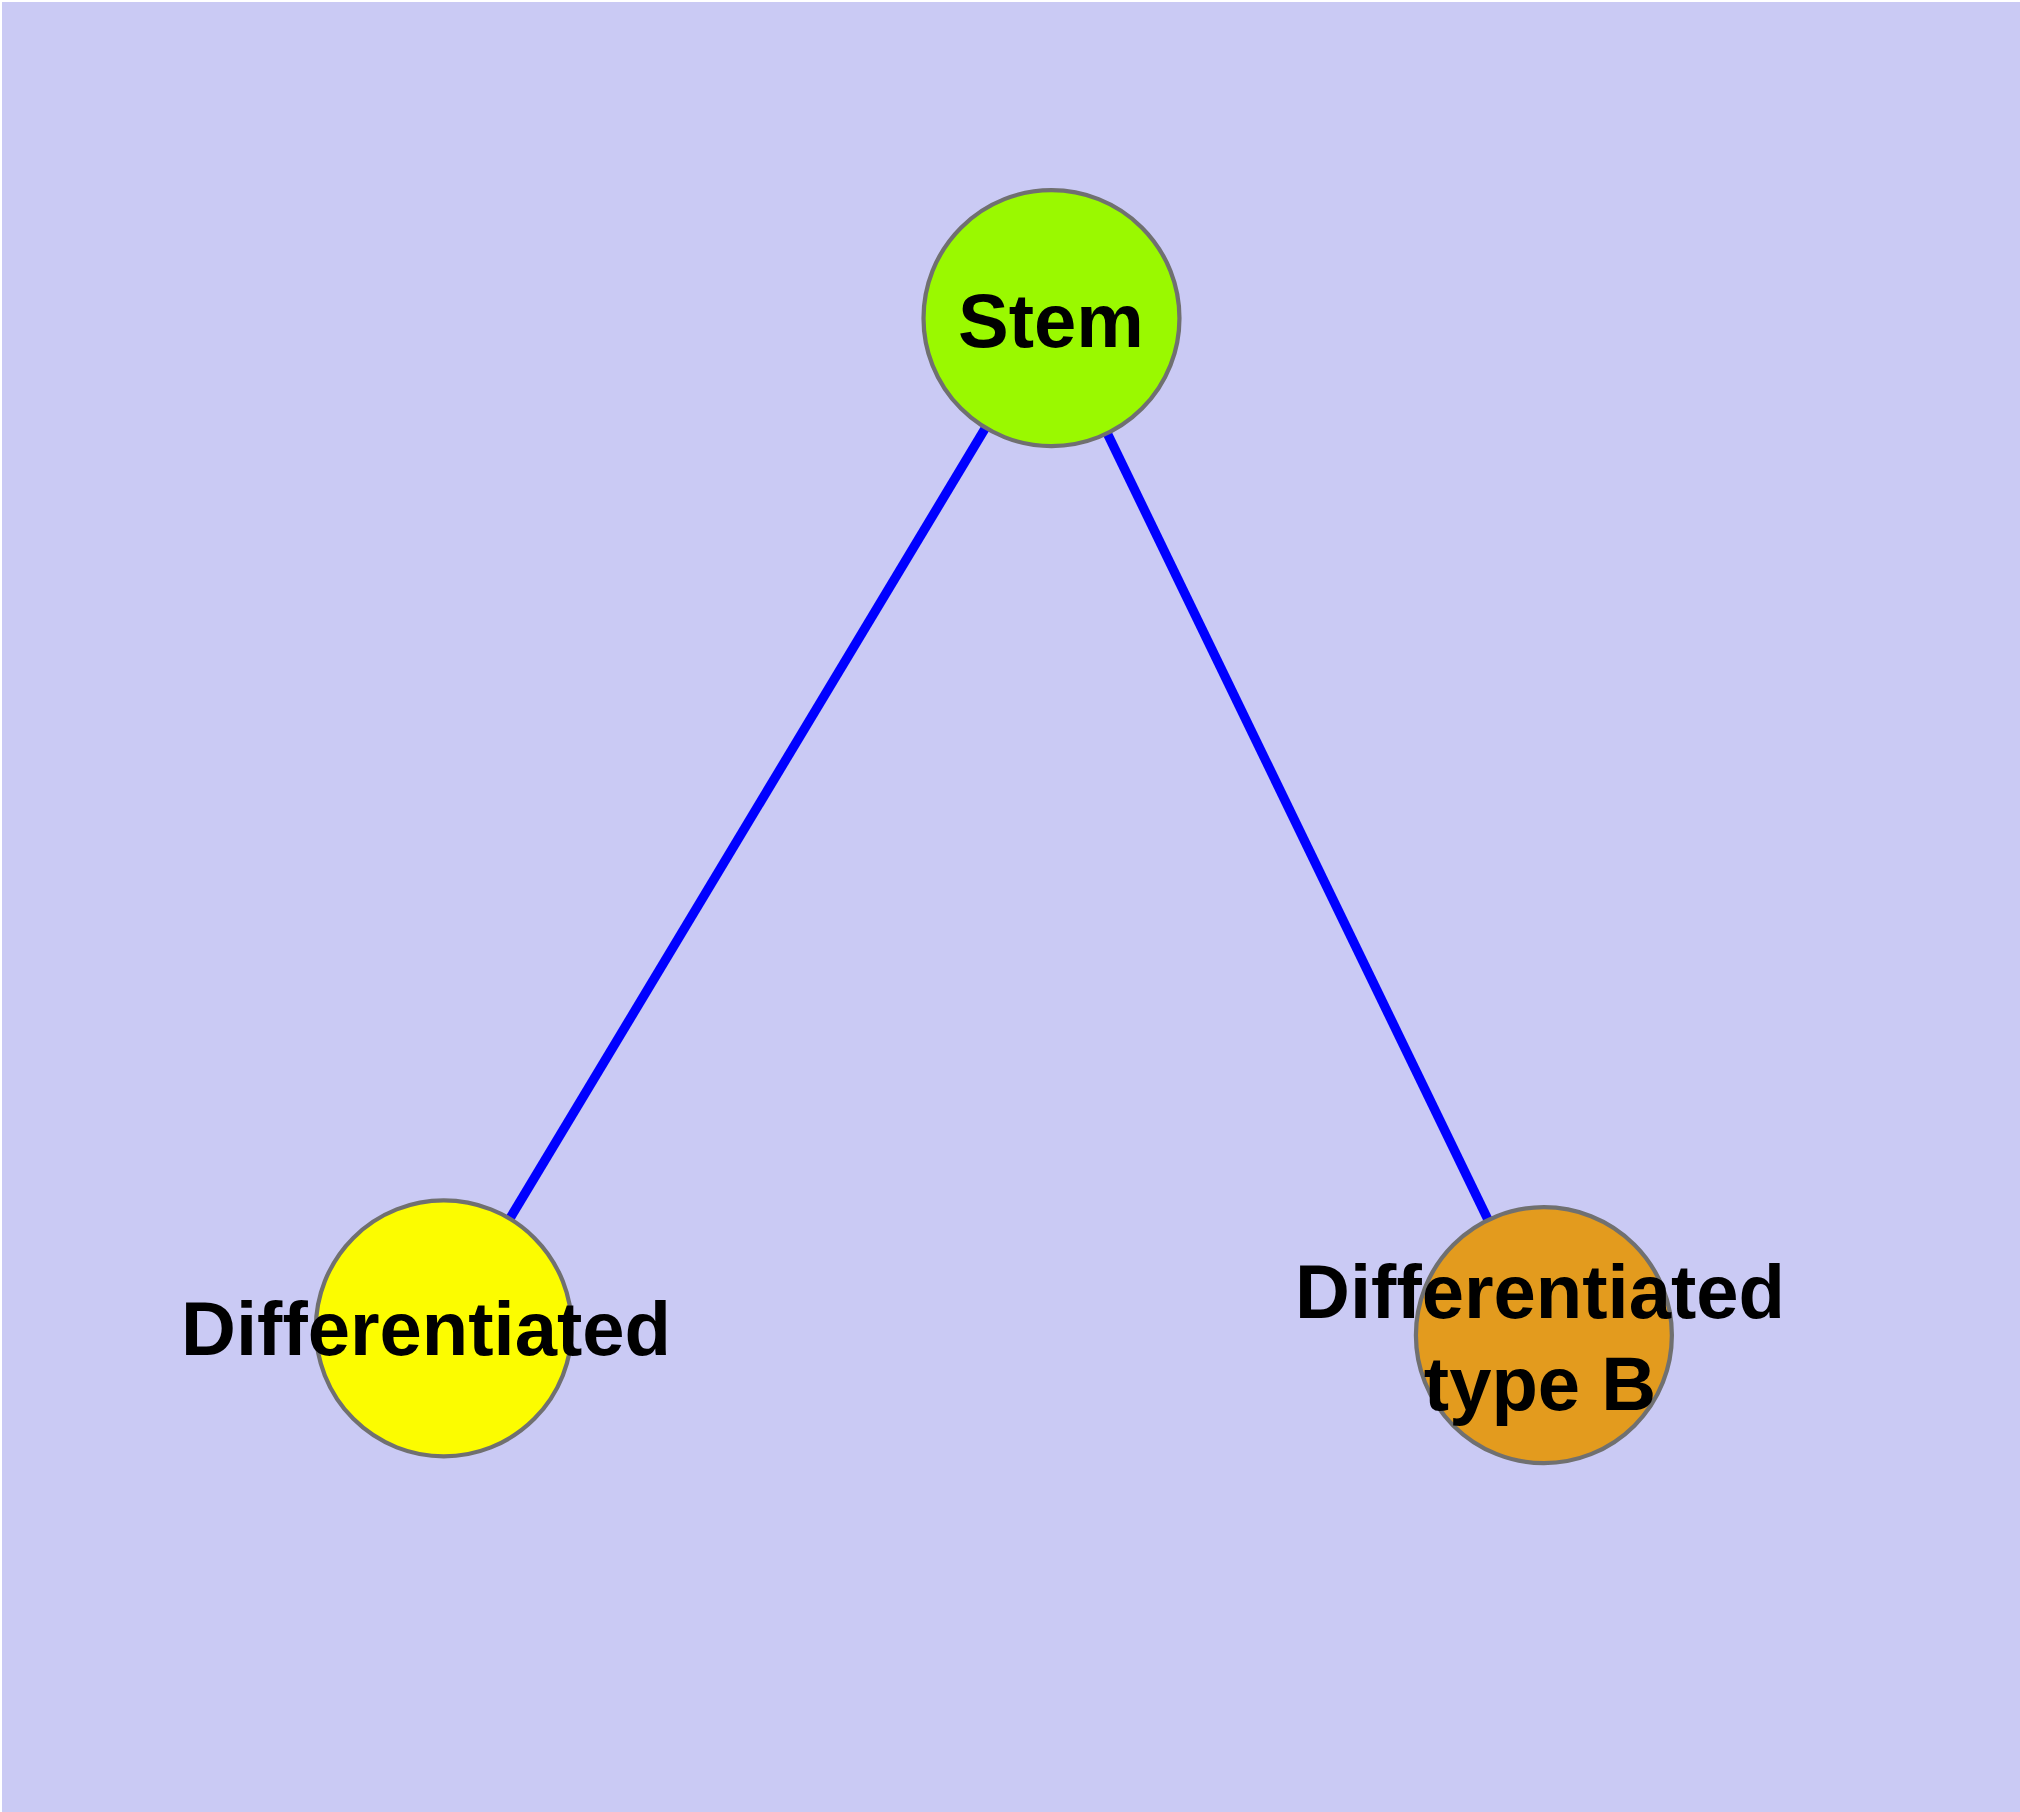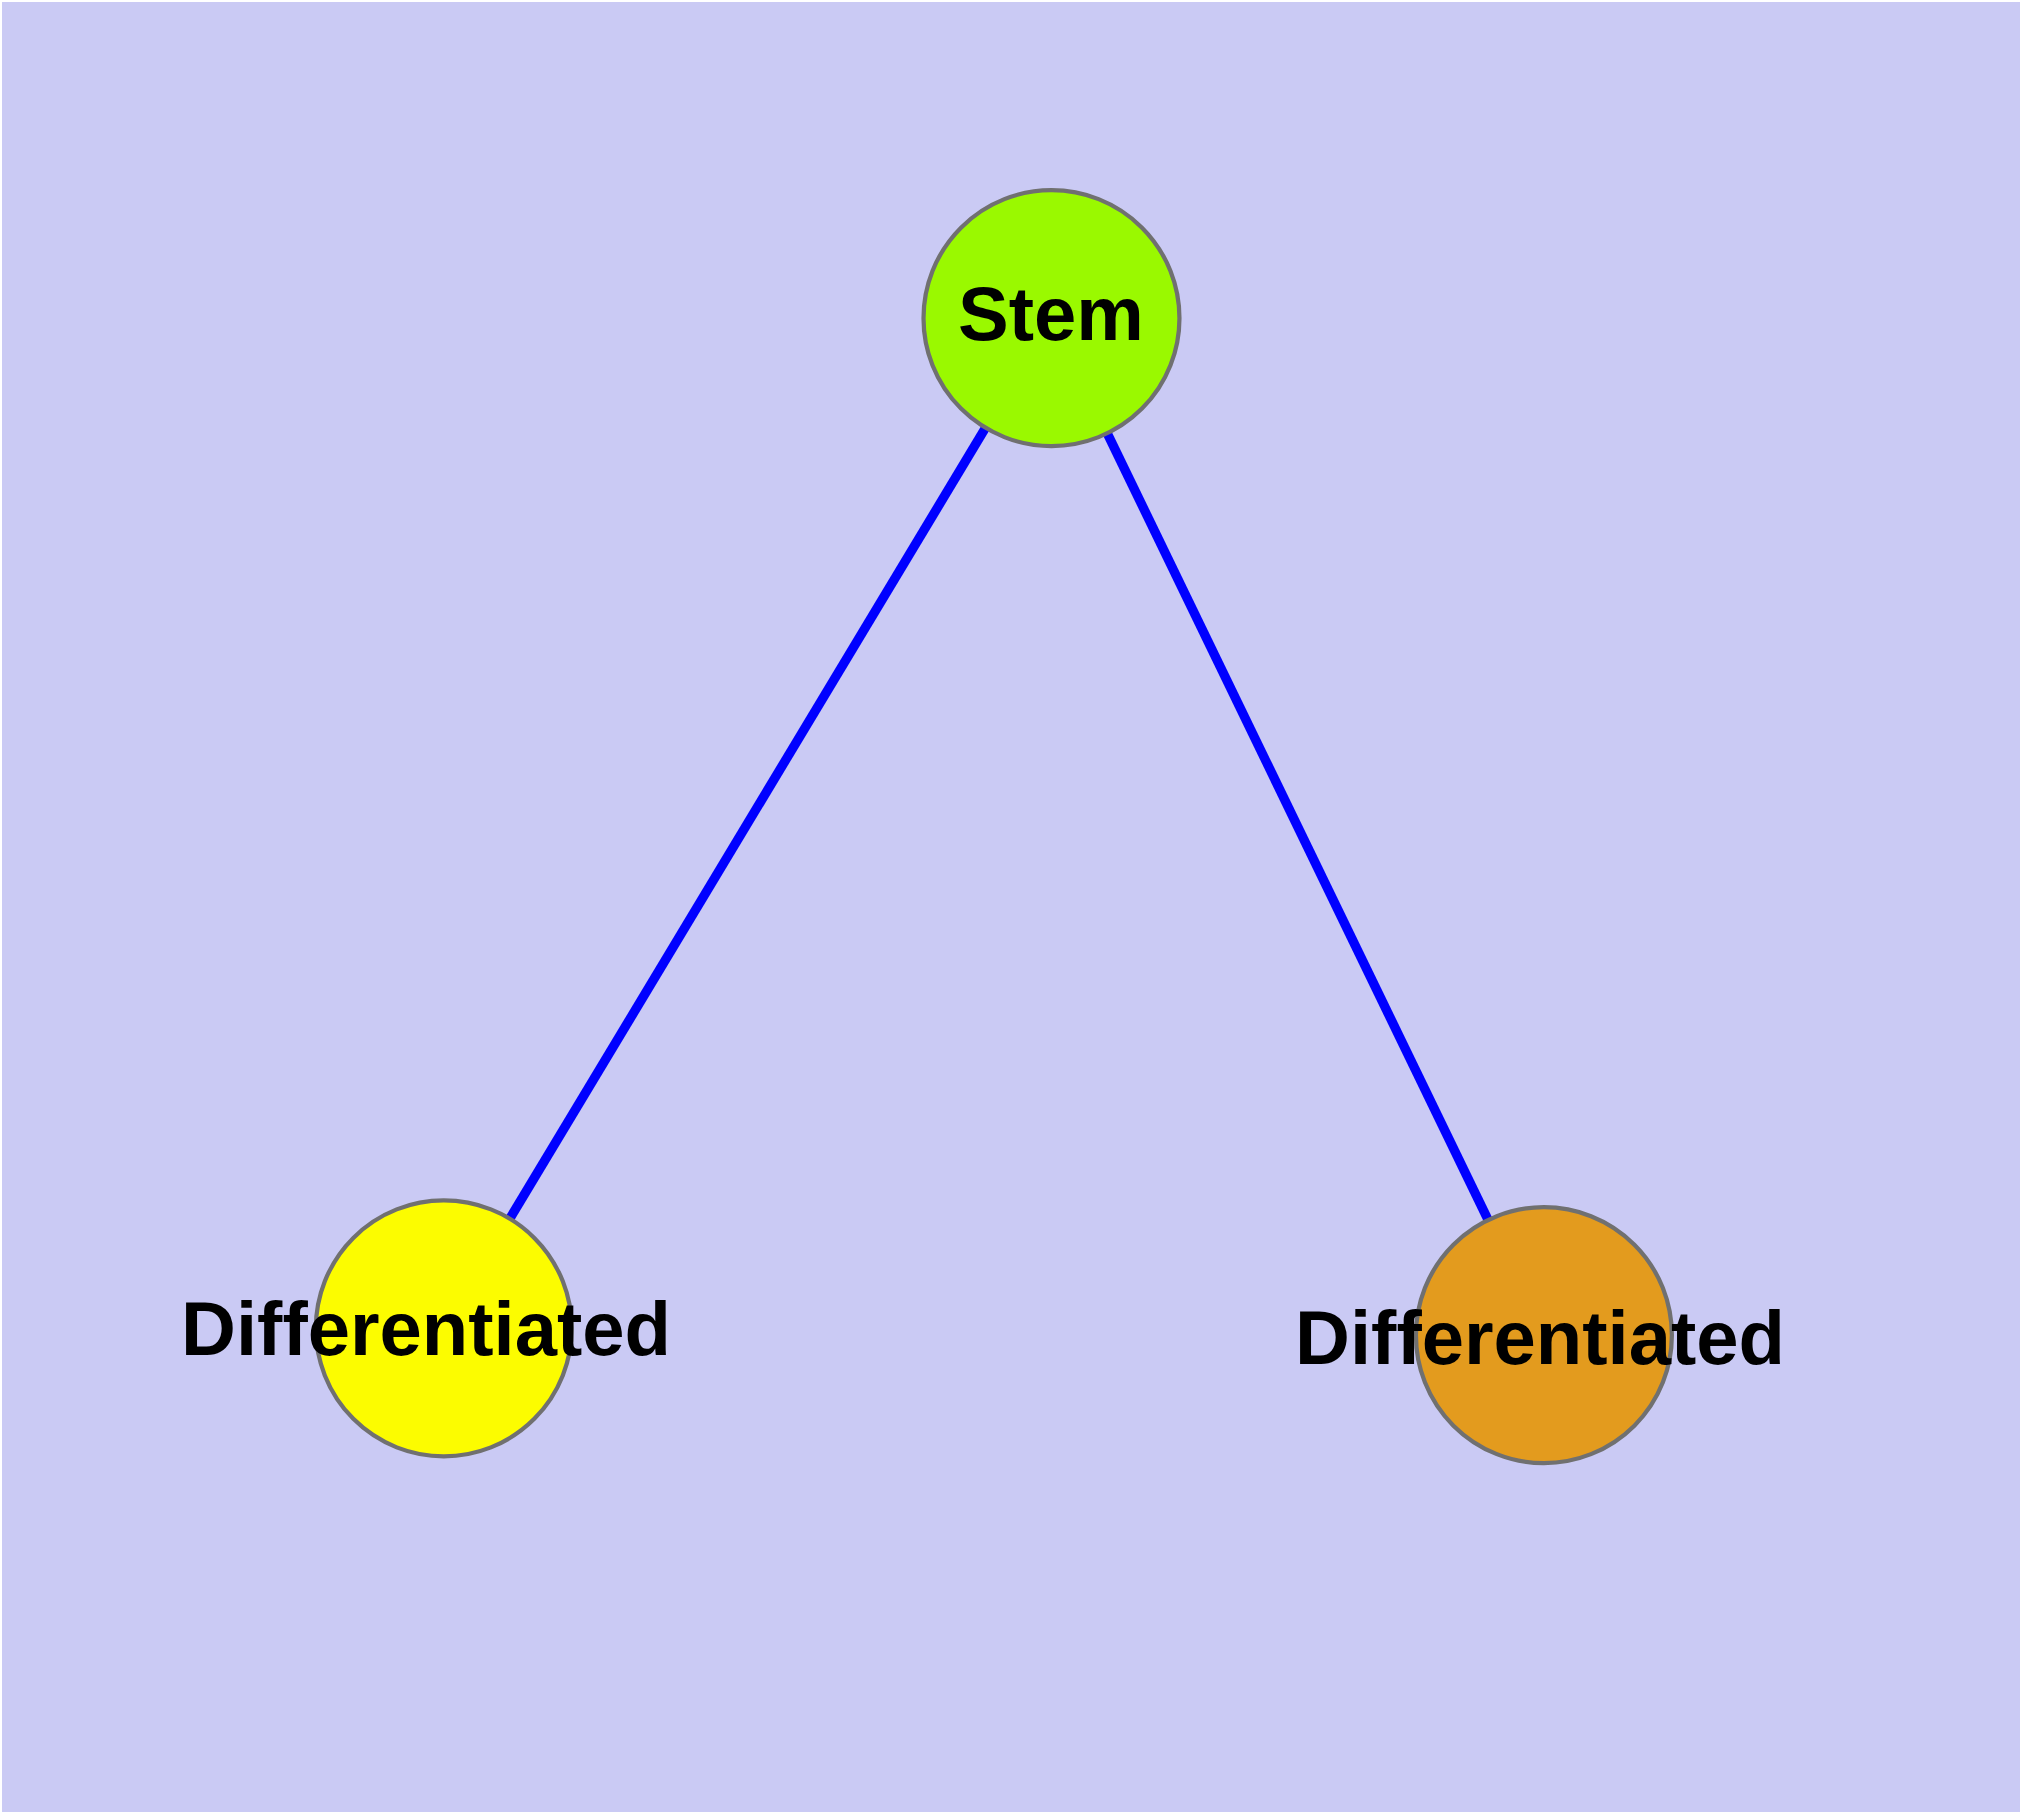--- a/index.html
+++ b/index.html
@@ -50,25 +50,26 @@
 <div id="canvas">
   <svg id="graph-svg" viewBox="0 0 2384 2138">
     <line class="edge" x1="1238" y1="373" x2="521" y2="1565" stroke="#0000FF"></line>
     <line class="edge" x1="1238" y1="373" x2="1819" y2="1573" stroke="#0000FF"></line>
 
     <circle class="node-circle" cx="1238" cy="373" r="151" fill="#9AF900" stroke="#707070"></circle>
     <circle class="node-circle" cx="521" cy="1565" r="151" fill="#FCFC00" stroke="#707070"></circle>
     <circle class="node-circle" cx="1819" cy="1573" r="151" fill="#E39B1E" stroke="#707070"></circle>
   </svg>
 
-  <div class="node-label" style="left:1049px; top:312px;">
+  <div class="node-label" style="left:1049px; top:319px;">
     <span>Stem</span>
   </div>
 
   <div class="node-label" style="left:424px; top:1327px;">
     <span>Differentiated</span><br>
   </div>
 
   <div class="node-label" style="left:1538px; top:1336px;">
     <span>Differentiated</span><br>
+    <span>type B</span>
   </div>
 </div>
 
 
 </body></html>

